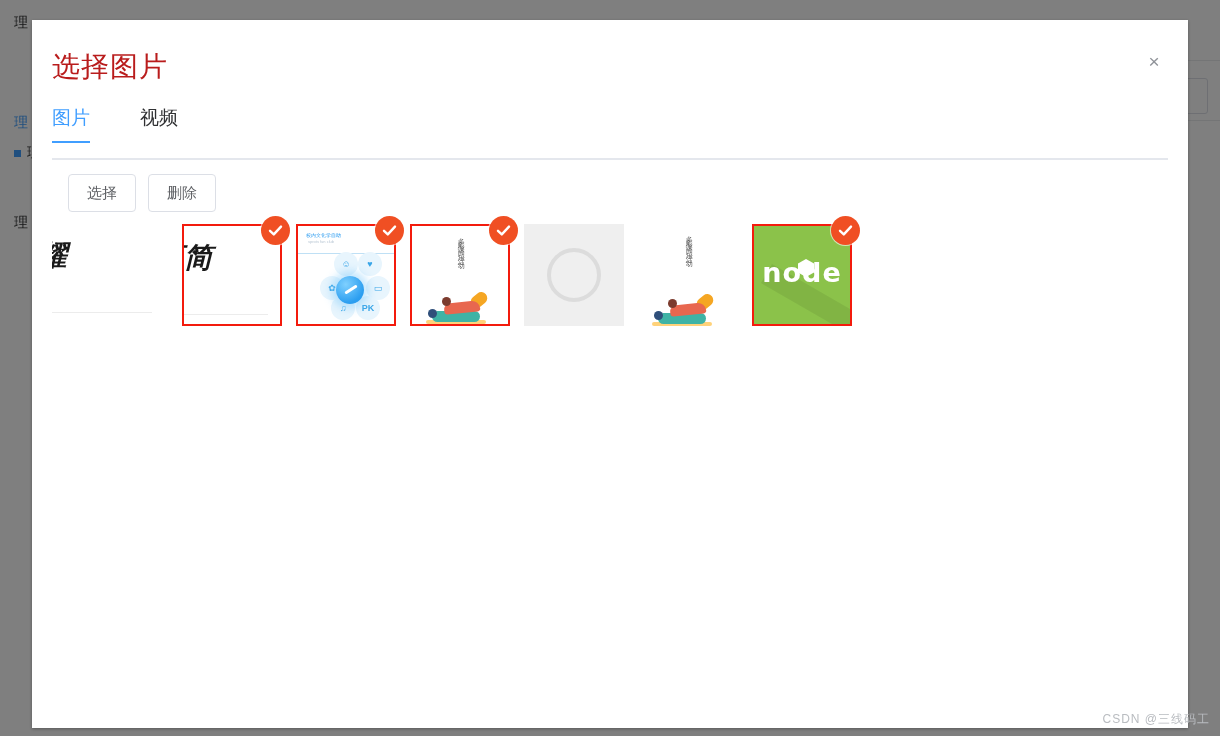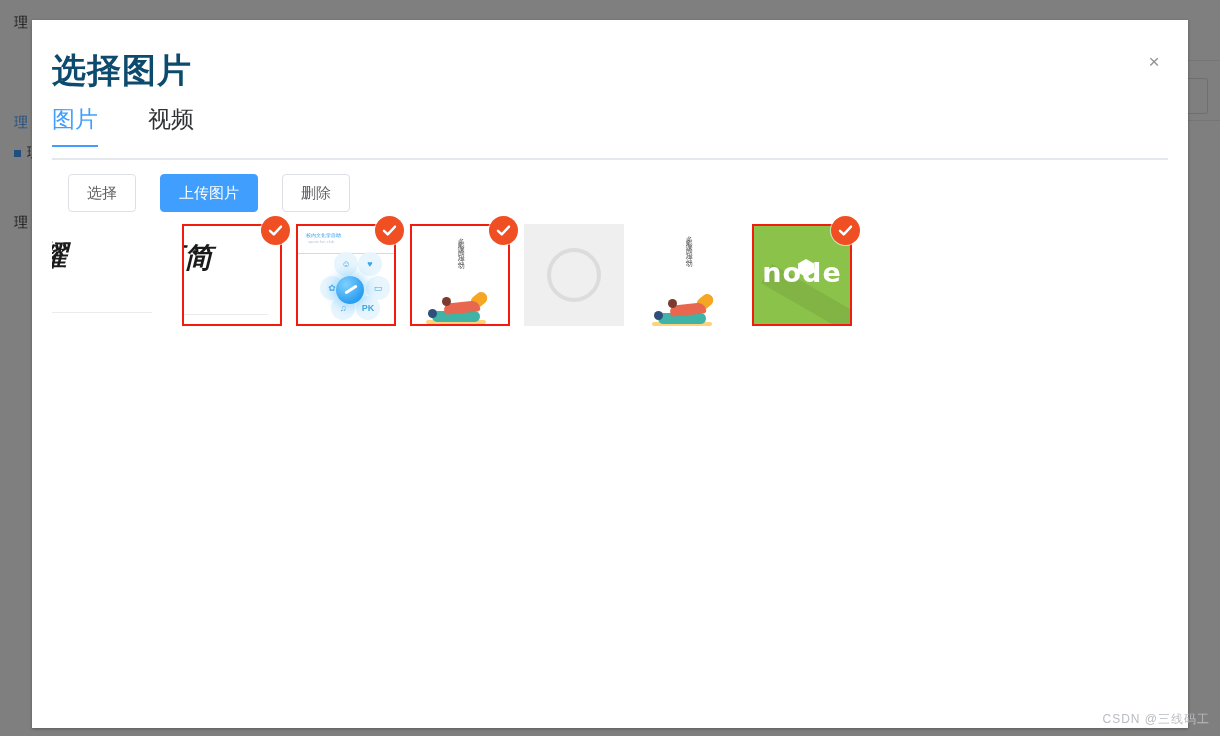--- a/index.html
+++ b/index.html
@@ -82,23 +82,23 @@
     box-sizing: border-box;
   }
   #modal-header {
     position: relative;
     height: 88px;
   }
   #modal-title {
     position: absolute;
     left: 20px;
     top: 28px;
-    font-size: 34px;
-    color: #0c4a6e;
-    font-weight: 700;
+    font-size: 28px;
+    color: #b91c1c;
+    font-weight: 400;
     letter-spacing: 1px;
   }
   #close-btn {
     position: absolute;
     right: 20px;
     top: 27px;
     width: 28px;
     height: 28px;
     display: flex;
     align-items: center;
@@ -122,21 +122,21 @@
   
   #tabs {
     position: relative;
     height: 50px;
     border-bottom: 2px solid #e4e7ed;
     display: flex;
     align-items: flex-start;
     margin-bottom: 0;
   }
   .tab {
-    font-size: 23px;
+    font-size: 19px;
     color: #303133;
     padding: 0 0 14px 0;
     margin-right: 50px;
     cursor: pointer;
     position: relative;
     line-height: 1;
   }
   .tab.active {
     color: #409eff;
   }
@@ -212,21 +212,21 @@
   #gallery-pane {
     flex: 1;
     padding-left: 16px;
     box-sizing: border-box;
     overflow: hidden;
   }
 
   
   #toolbar {
     display: flex;
-    gap: 24px;
+    gap: 12px;
     margin-bottom: 12px;
   }
   .btn {
     height: 38px;
     min-width: 64px;
     padding: 0 18px;
     border-radius: 4px;
     border: 1px solid #dcdfe6;
     background: #ffffff;
     color: #606266;
@@ -537,21 +537,20 @@
       <div class="tab">视频</div>
     </div>
 
     <div id="content">
 
 
       <div id="gallery-pane">
 
         <div id="toolbar">
           <button class="btn">选择</button>
-          <button class="btn primary">上传图片</button>
           <button class="btn">删除</button>
         </div>
 
         <div id="thumb-row">
             <div class="thumb">
               <div class="thumb-inner">
                 <div class="art-poster">
                   <div class="ptitle">仰冠荣耀</div>
                   <div class="psub">研沉淀、懂孩子、</div>
                   <div class="pline"></div>

